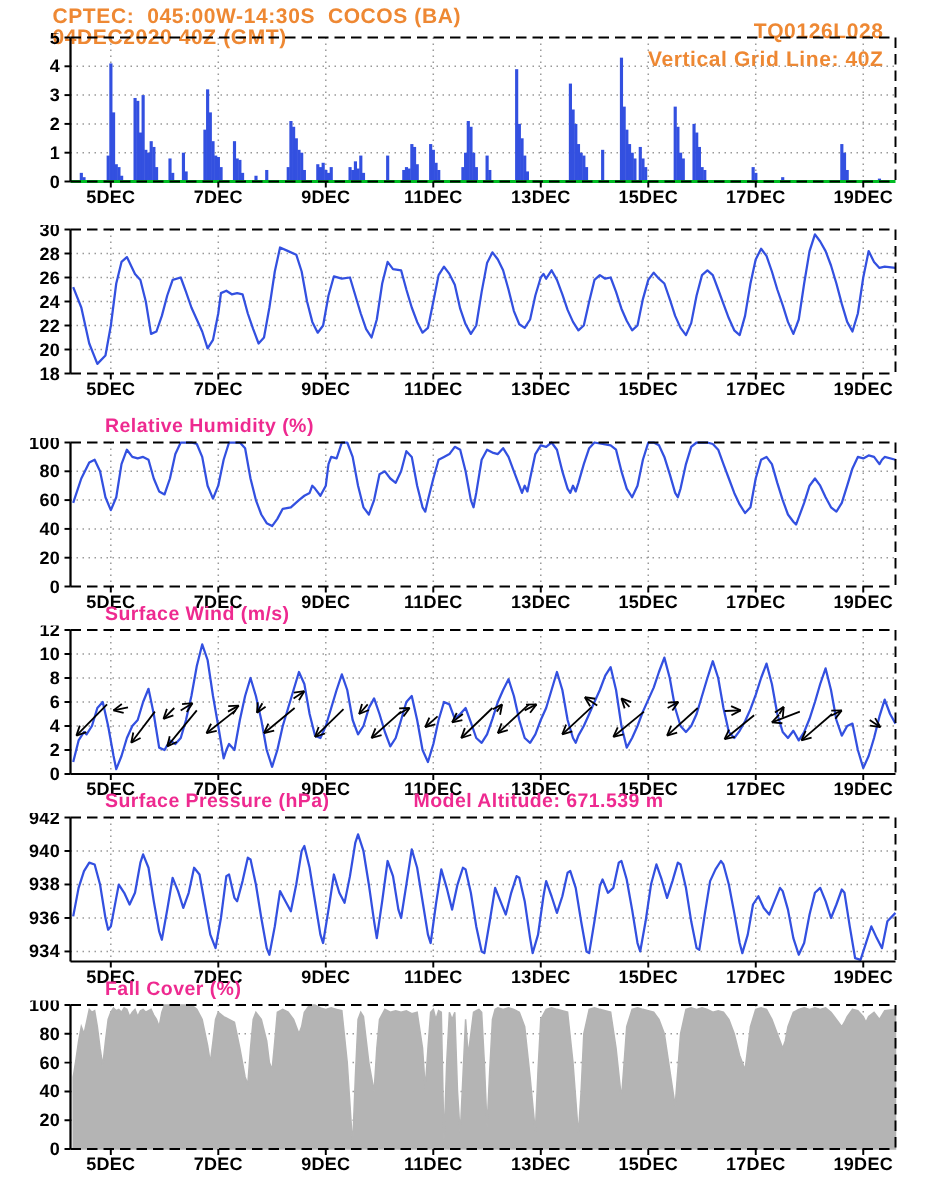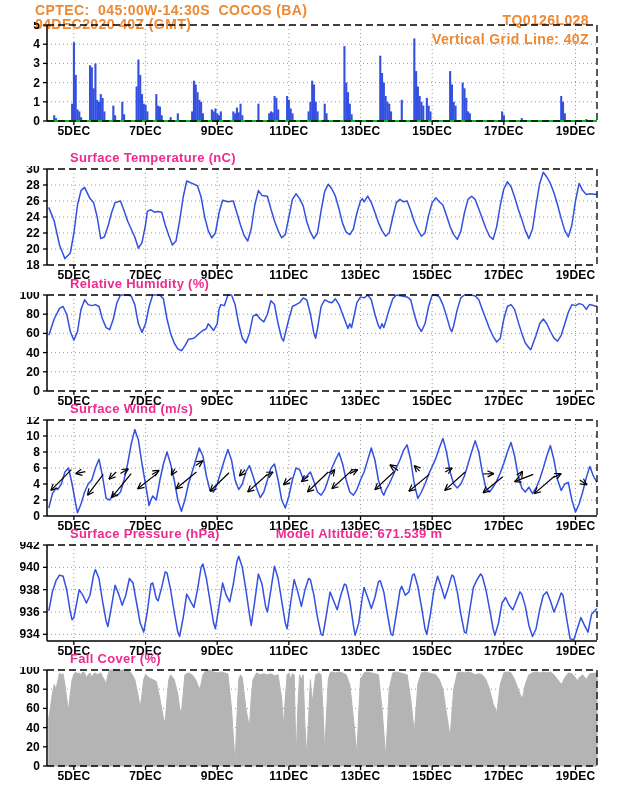--- a/index.html
+++ b/index.html
@@ -181,21 +181,20 @@
         <line x1="43" x2="47" y1="41.400000000000006" y2="41.400000000000006" stroke="#000" stroke-width="1.3"></line>
         <text x="40" y="45.400000000000006" text-anchor="end" class="tick">3</text>
         <line x1="43" x2="47" y1="22.200000000000003" y2="22.200000000000003" stroke="#000" stroke-width="1.3"></line>
         <text x="40" y="26.200000000000003" text-anchor="end" class="tick">4</text>
         <line x1="43" x2="47" y1="3" y2="3" stroke="#000" stroke-width="1.3"></line>
         <text x="40" y="7" text-anchor="end" class="tick">5</text>
       </svg>
   </section>
 
   <section class="panel" style="top:150px">
-    <div class="ptitle"><span>Surface Temperature (nC)</span></div>
     <svg width="618" height="114">
         <line x1="73.8729641693811" x2="73.8729641693811" y1="3" y2="99" stroke="#999999" stroke-width="1" stroke-dasharray="1 3"></line>
         <line x1="145.5342019543974" x2="145.5342019543974" y1="3" y2="99" stroke="#999999" stroke-width="1" stroke-dasharray="1 3"></line>
         <line x1="217.19543973941367" x2="217.19543973941367" y1="3" y2="99" stroke="#999999" stroke-width="1" stroke-dasharray="1 3"></line>
         <line x1="288.85667752443" x2="288.85667752443" y1="3" y2="99" stroke="#999999" stroke-width="1" stroke-dasharray="1 3"></line>
         <line x1="360.5179153094462" x2="360.5179153094462" y1="3" y2="99" stroke="#999999" stroke-width="1" stroke-dasharray="1 3"></line>
         <line x1="432.1791530944625" x2="432.1791530944625" y1="3" y2="99" stroke="#999999" stroke-width="1" stroke-dasharray="1 3"></line>
         <line x1="503.8403908794788" x2="503.8403908794788" y1="3" y2="99" stroke="#999999" stroke-width="1" stroke-dasharray="1 3"></line>
         <line x1="575.5016286644951" x2="575.5016286644951" y1="3" y2="99" stroke="#999999" stroke-width="1" stroke-dasharray="1 3"></line>
         <line x1="47" x2="597" y1="83" y2="83" stroke="#999999" stroke-width="1" stroke-dasharray="1 3"></line>

